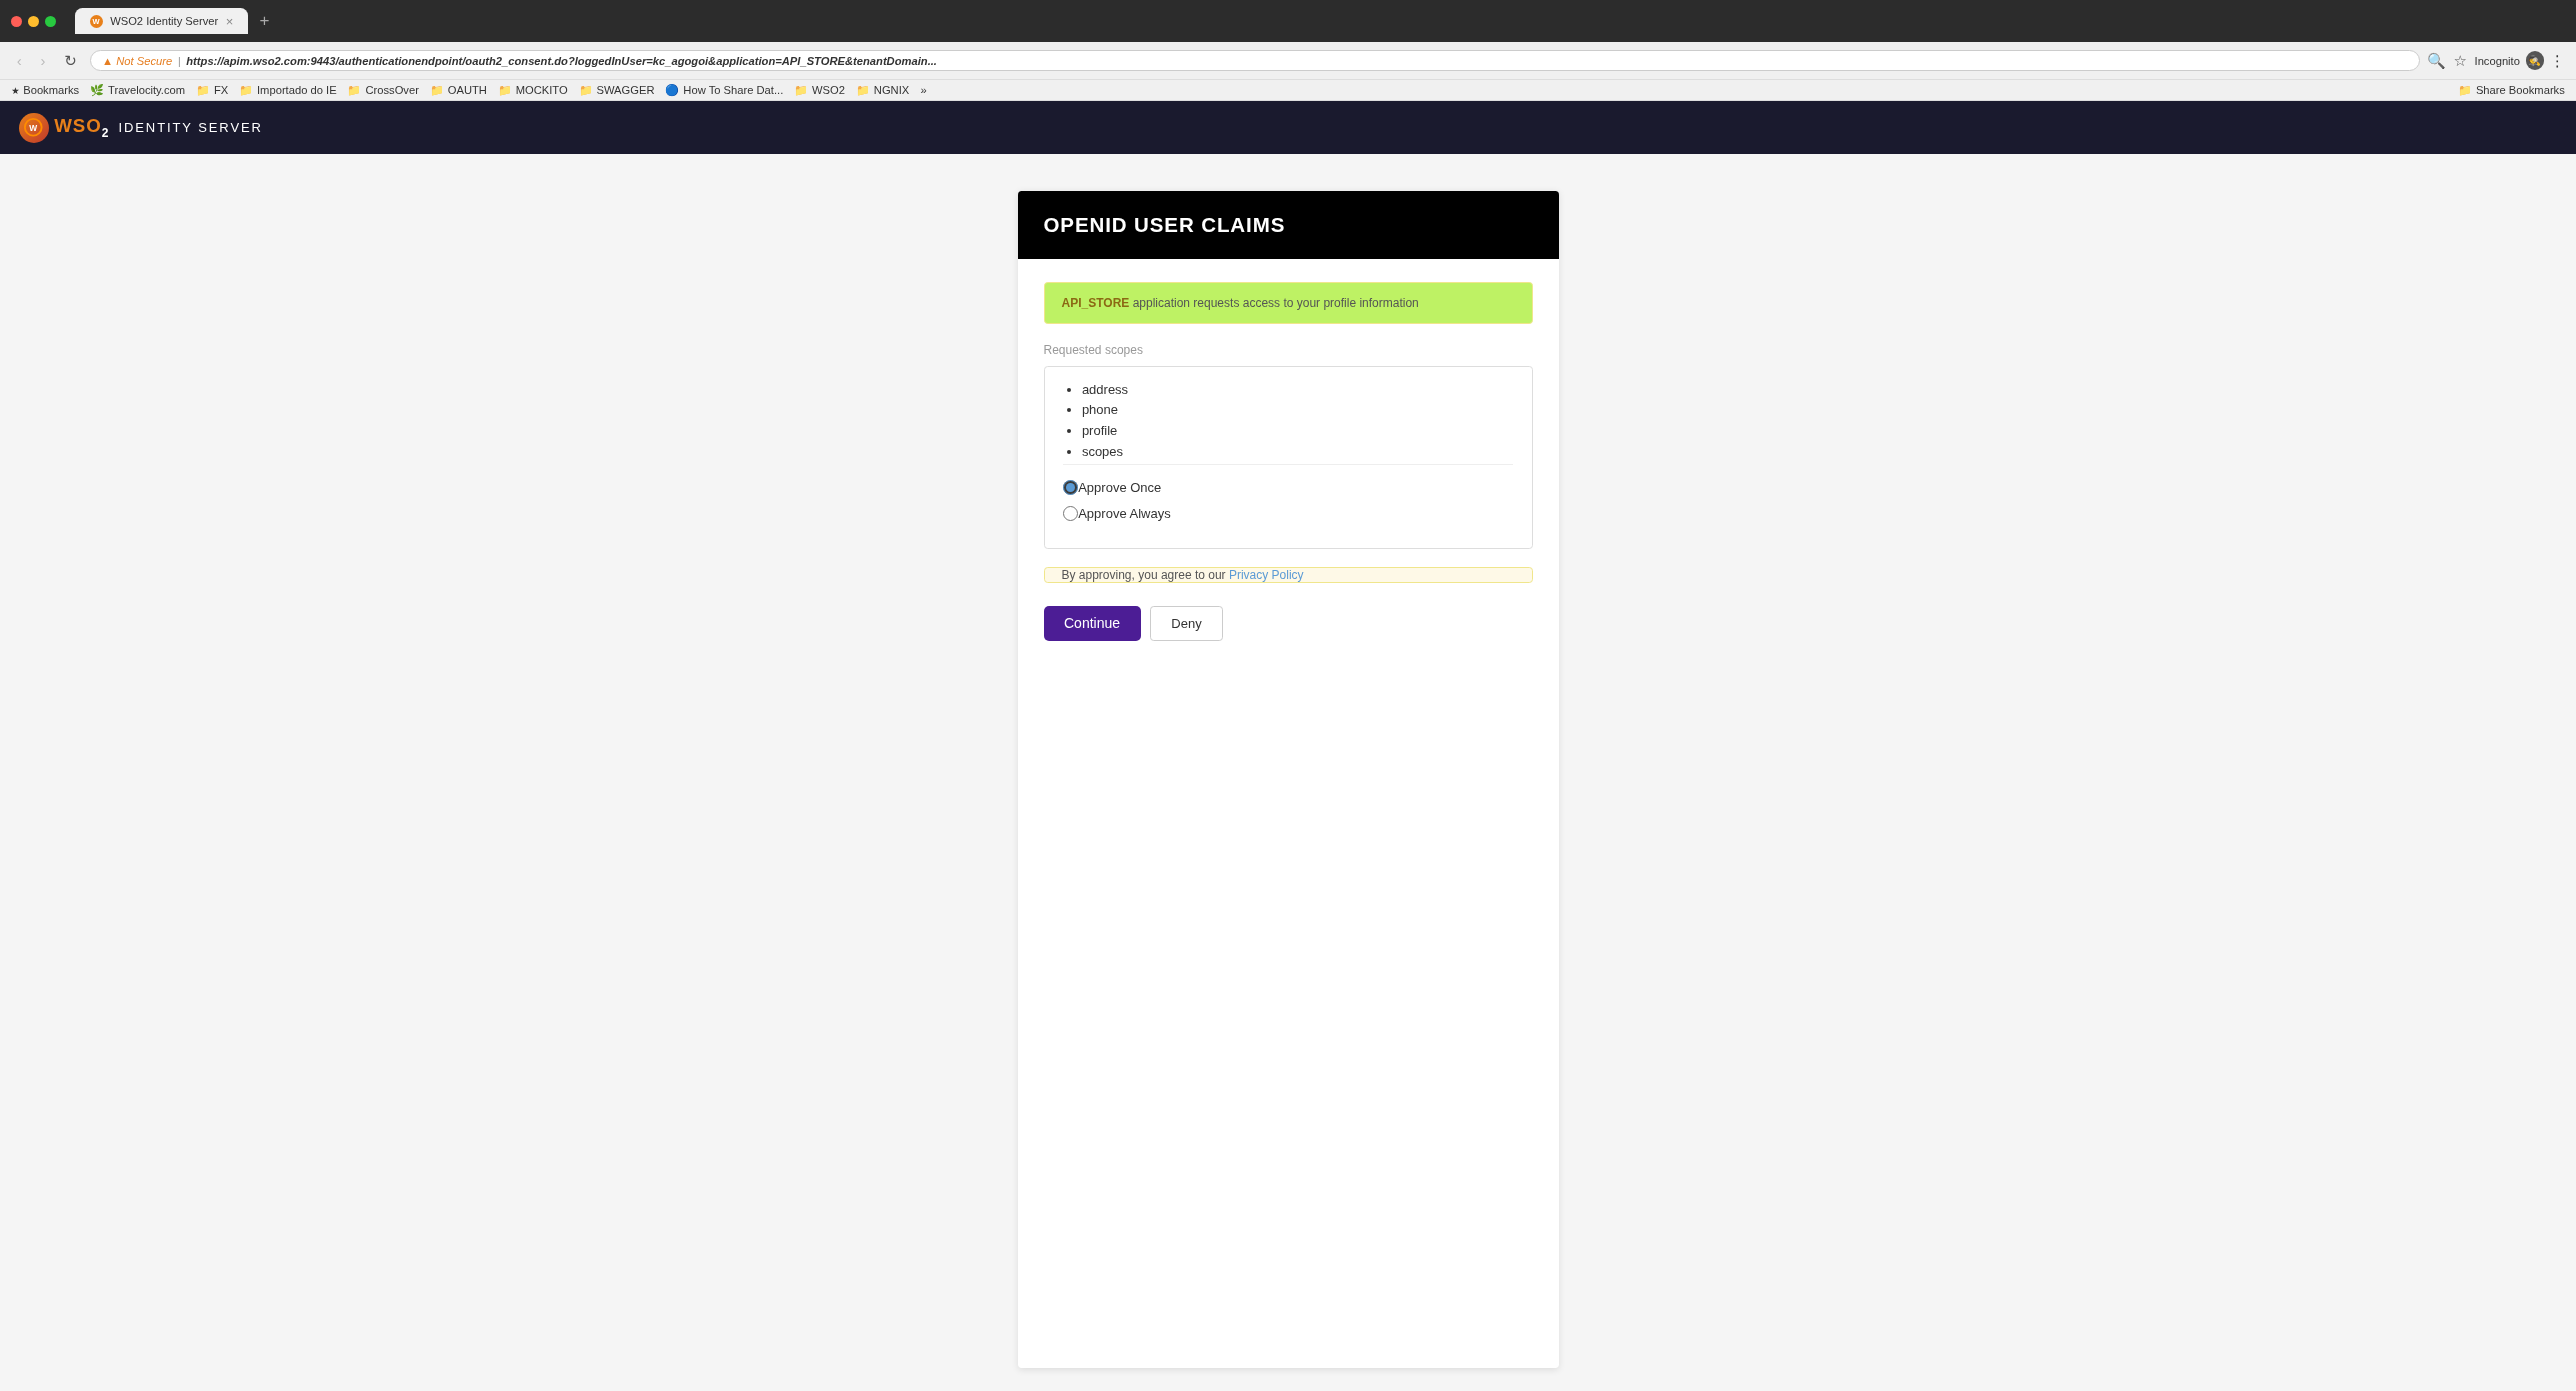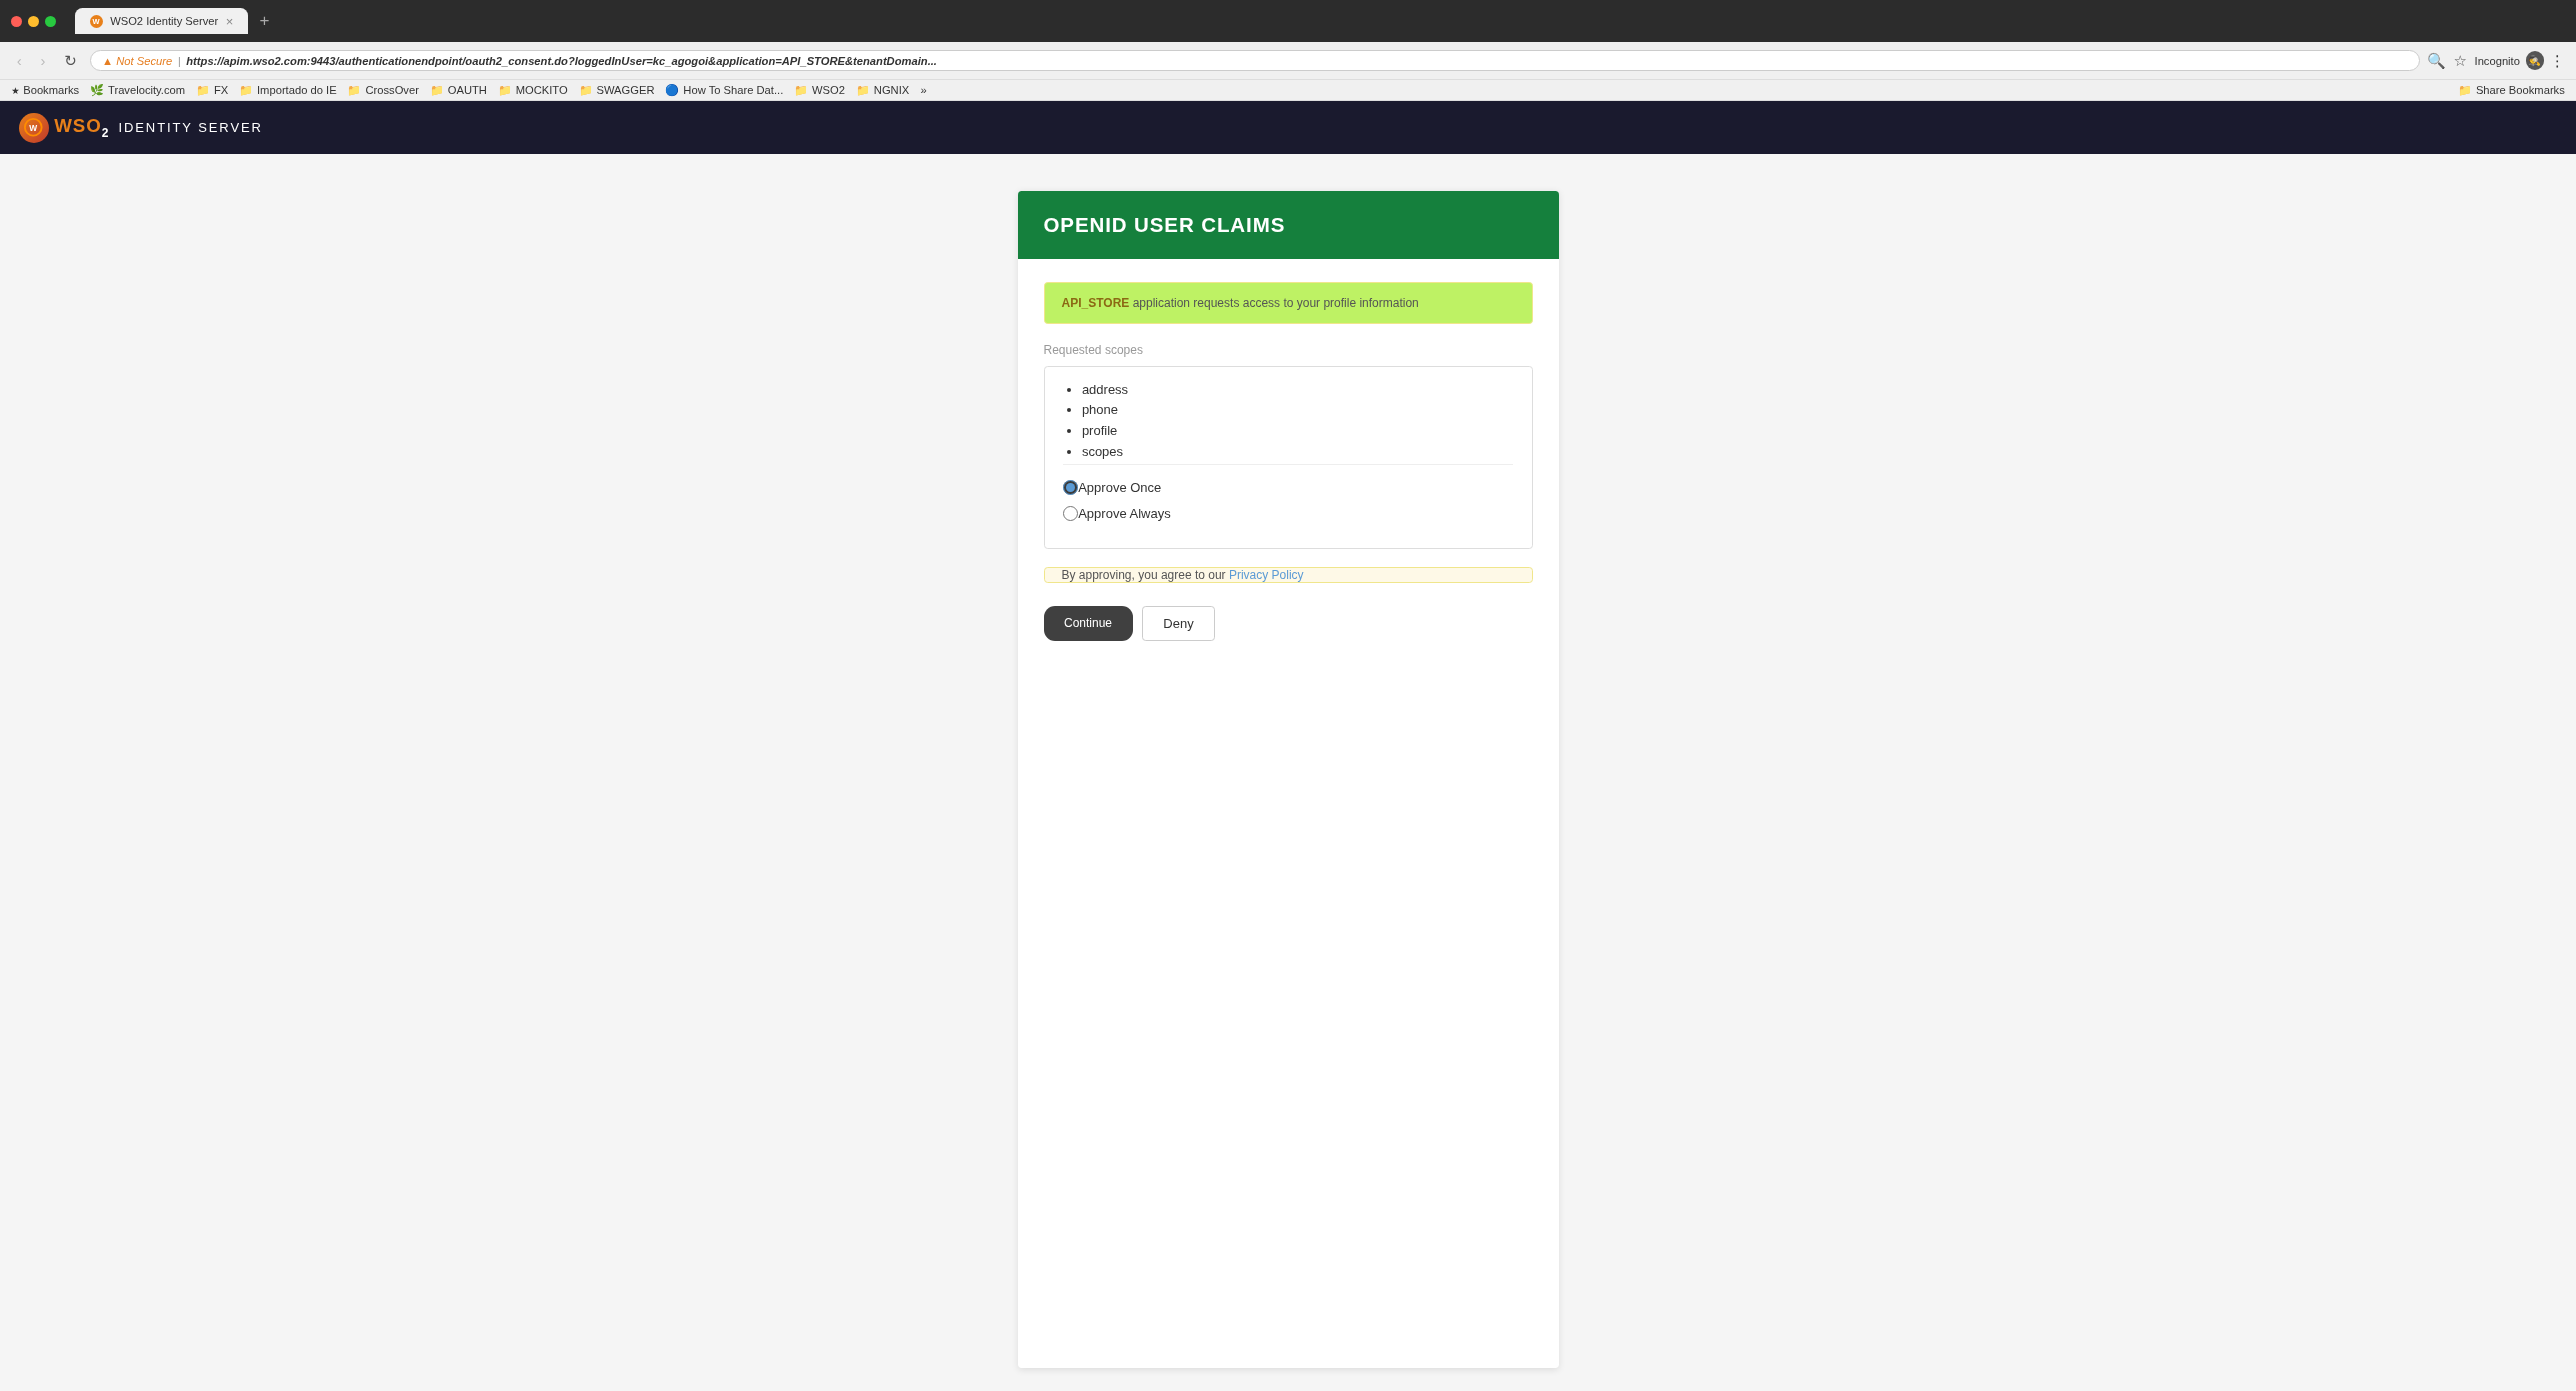--- a/index.html
+++ b/index.html
@@ -37,42 +37,42 @@
 
     
     .app-header { background: #1a1a2e; padding: 11.2px 18.7px; display: flex; align-items: center; gap: 9.3px; }
     .wso2-logo { display: flex; align-items: center; gap: 5.6px; }
     .identity-server-text { color: white; font-size: 13px; font-weight: 500; letter-spacing: 1.9px; text-transform: uppercase; margin-left: 3.7px; }
     .logo-circle { width: 30px; height: 30px; border-radius: 50%; background: linear-gradient(135deg, #e8801a, #c0392b); display: flex; align-items: center; justify-content: center; }
 
     
     .main-content { background: #f5f5f5; min-height: calc(100vh - 140px); padding: 37px 18.7px; display: flex; justify-content: center; }
     .claims-card { background: white; width: 541px; border-radius: 3.7px; overflow: hidden; box-shadow: 0 1.9px 7.5px rgba(0,0,0,0.1); }
-    .card-header { background: #15803d; padding: 22.4px 26px; }
+    .card-header { background: #000000; padding: 22.4px 26px; text-decoration: underline; }
     .card-title { color: white; font-size: 20.5px; font-weight: bold; letter-spacing: 0.9px; }
     .card-body { padding: 22.4px 26px; }
 
     .info-box { background: #bef264; border: 0.9px solid #f0e68c; border-radius: 3.7px; padding: 13px 17px; margin-bottom: 18.7px; font-size: 12px; color: #555; }
     .info-box .app-name { color: #8b6914; font-weight: bold; }
 
     .scopes-section { margin-bottom: 18.7px; }
     .scopes-label { color: #999; font-size: 12px; margin-bottom: 9.3px; }
     .scopes-list-box { border: 0.9px solid #ddd; border-radius: 3.7px; padding: 15px 18.7px; }
     .scopes-list { list-style: disc; padding-left: 18.7px; }
     .scopes-list li { font-size: 13px; color: #333; margin-bottom: 5.6px; }
 
     .approval-options { border-top: 0.9px solid #eee; padding-top: 15px; }
     .radio-option { display: flex; align-items: center; gap: 0; margin-bottom: 11.2px; cursor: pointer; font-size: 13px; color: #333; }
     .radio-input { width: 15px; height: 15px; cursor: pointer; accent-color: #5b9bd5; }
 
     .privacy-box { background: #fef9e7; border: 0.9px solid #f0e68c; border-radius: 3.7px; padding: 0 17px; margin-bottom: 22.4px; font-size: 12px; color: #555; }
     .privacy-link { color: #5b9bd5; text-decoration: none; cursor: pointer; }
 
     .action-buttons { display: flex; gap: 9.3px; }
-    .btn-continue { background: #404040; color: white; border: none; padding: 9.3px 20.5px; border-radius: 11px; font-size: 12px; cursor: pointer; font-weight: 500; }
+    .btn-continue { background: #4c1d95; color: white; border: none; padding: 9.3px 20.5px; border-radius: 5px; font-size: 14px; cursor: pointer; font-weight: 500; }
     .btn-deny { background: white; color: #333; border: 0.9px solid #ccc; padding: 9.3px 20.5px; border-radius: 3.7px; font-size: 13px; cursor: pointer; }
   </style>
 </head>
 <body>
 
 <div class="browser-chrome">
 
   <div class="title-bar">
     <div class="window-controls">
       <button class="win-btn win-close"></button>

